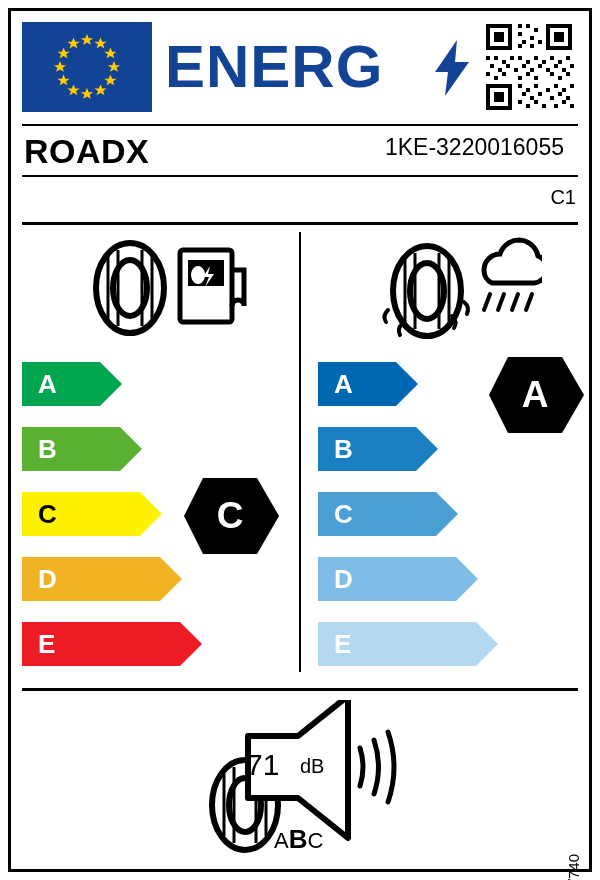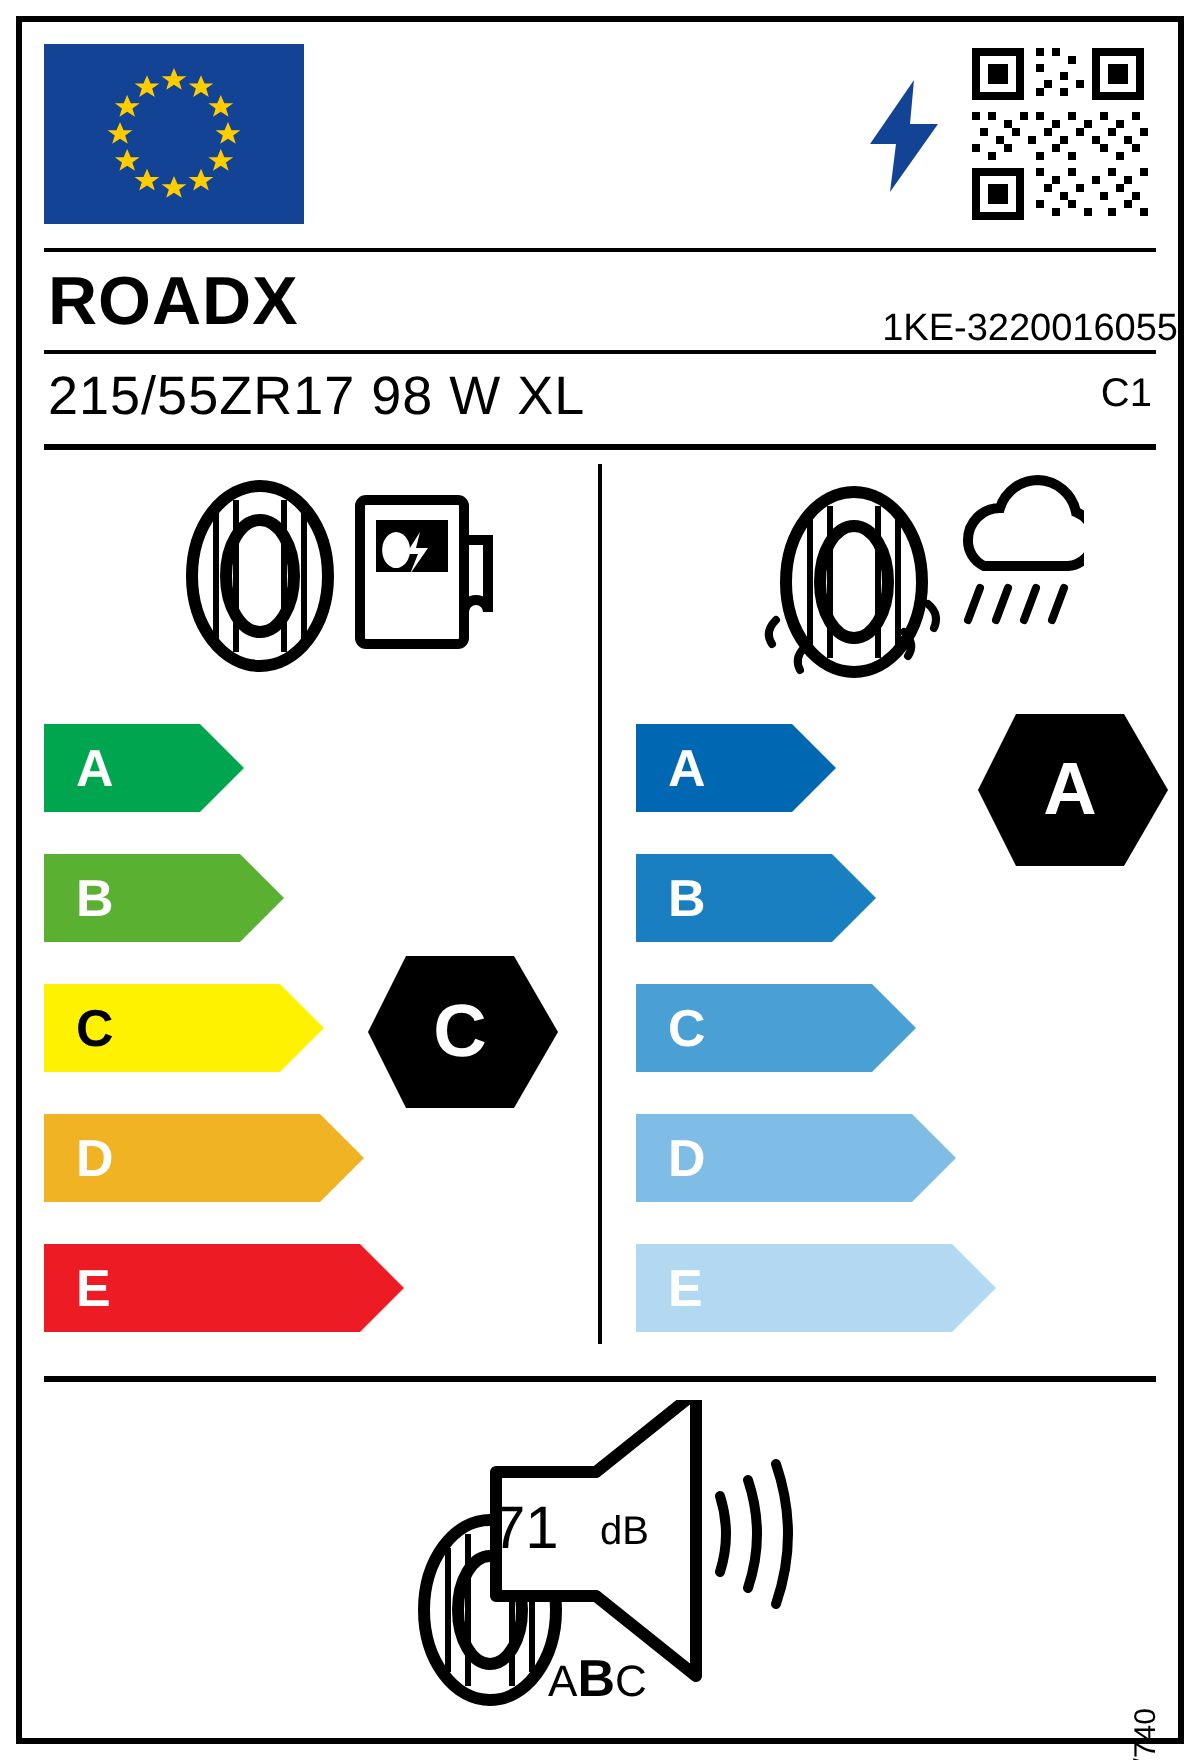--- a/index.html
+++ b/index.html
@@ -94,26 +94,25 @@
     position: absolute;
     left: 24px;
     top: 132px;
     font-size: 34px;
     font-weight: bold;
     color: #000;
     letter-spacing: 0.5px;
   }
   .type-code {
     position: absolute;
-    right: 11px;
+    right: 36px;
     top: 134px;
-    font-size: 19px;
+    font-size: 23px;
     color: #000;
     text-align: right;
-    margin-top: 20px;
   }
   .size {
     position: absolute;
     left: 24px;
     top: 183px;
     font-size: 27px;
     color: #000;
     letter-spacing: 0.5px;
   }
   .class-c1 {
@@ -298,20 +297,23 @@
           <polygon points="0,-6 1.76,-1.85 6.2,-1.85 2.6,0.7 3.9,4.85 0,2.4 -3.9,4.85 -2.6,0.7 -6.2,-1.85 -1.76,-1.85" transform="translate(51.5,68.4)"></polygon>
           <polygon points="0,-6 1.76,-1.85 6.2,-1.85 2.6,0.7 3.9,4.85 0,2.4 -3.9,4.85 -2.6,0.7 -6.2,-1.85 -1.76,-1.85" transform="translate(41.6,58.5)"></polygon>
           <polygon points="0,-6 1.76,-1.85 6.2,-1.85 2.6,0.7 3.9,4.85 0,2.4 -3.9,4.85 -2.6,0.7 -6.2,-1.85 -1.76,-1.85" transform="translate(38,45)"></polygon>
           <polygon points="0,-6 1.76,-1.85 6.2,-1.85 2.6,0.7 3.9,4.85 0,2.4 -3.9,4.85 -2.6,0.7 -6.2,-1.85 -1.76,-1.85" transform="translate(41.6,31.5)"></polygon>
           <polygon points="0,-6 1.76,-1.85 6.2,-1.85 2.6,0.7 3.9,4.85 0,2.4 -3.9,4.85 -2.6,0.7 -6.2,-1.85 -1.76,-1.85" transform="translate(51.5,21.6)"></polygon>
         </g>
       </g>
     </svg>
   </div>
 
+  <div class="energ">
+    <span class="energ-text">ENERG</span>
+  </div>
 
   <svg class="bolt" viewBox="0 0 34 56" xmlns="http://www.w3.org/2000/svg">
     <polygon points="22,0 0,32 13,32 10,56 34,22 20,22" fill="#134395"></polygon>
   </svg>
 
   <svg class="qr" viewBox="0 0 45 45" shape-rendering="crispEdges" xmlns="http://www.w3.org/2000/svg">
     <rect width="45" height="45" fill="#ffffff"></rect>
     <g fill="#000000">
       <rect x="1" y="1" width="13" height="13"></rect>
       <rect x="31" y="1" width="13" height="13"></rect>
@@ -388,21 +390,20 @@
   </svg>
 
   <div class="rule rule-h1"></div>
   <div class="rule rule-h2"></div>
   <div class="rule rule-h3"></div>
   <div class="rule rule-bottom"></div>
   <div class="divider-v"></div>
 
   <div class="brand">ROADX</div>
   <div class="type-code">1KE-3220016055</div>
-  <div class="size">215/55ZR17 98 W XL</div>
   <div class="class-c1">C1</div>
 
   <svg class="pic-fuel" viewBox="0 0 170 100" xmlns="http://www.w3.org/2000/svg">
     <g>
       <ellipse cx="50" cy="52" rx="34" ry="45" fill="none" stroke="#000" stroke-width="6"></ellipse>
       <ellipse cx="50" cy="52" rx="17" ry="28" fill="none" stroke="#000" stroke-width="6"></ellipse>
       <g stroke="#000" stroke-width="3">
         <path d="M28 20 L28 84 M38 14 L38 90 M62 14 L62 90 M72 20 L72 84"></path>
       </g>
     </g>

